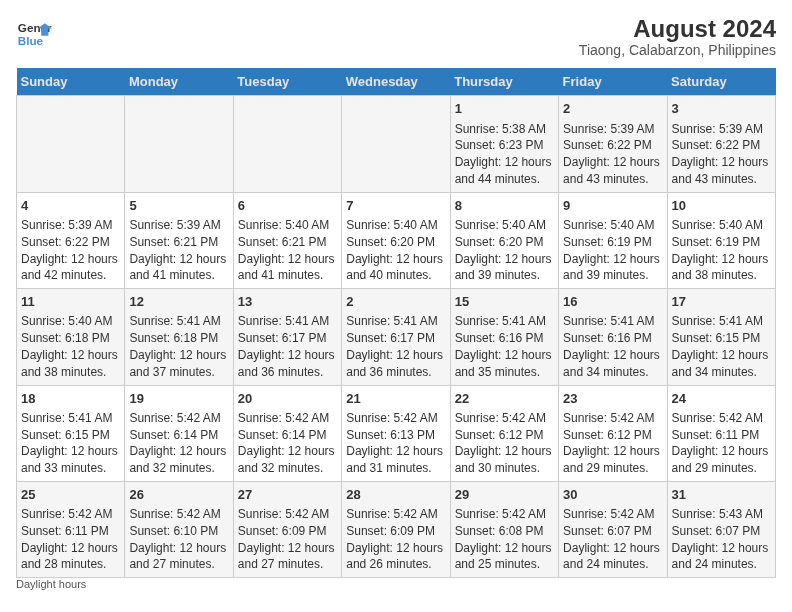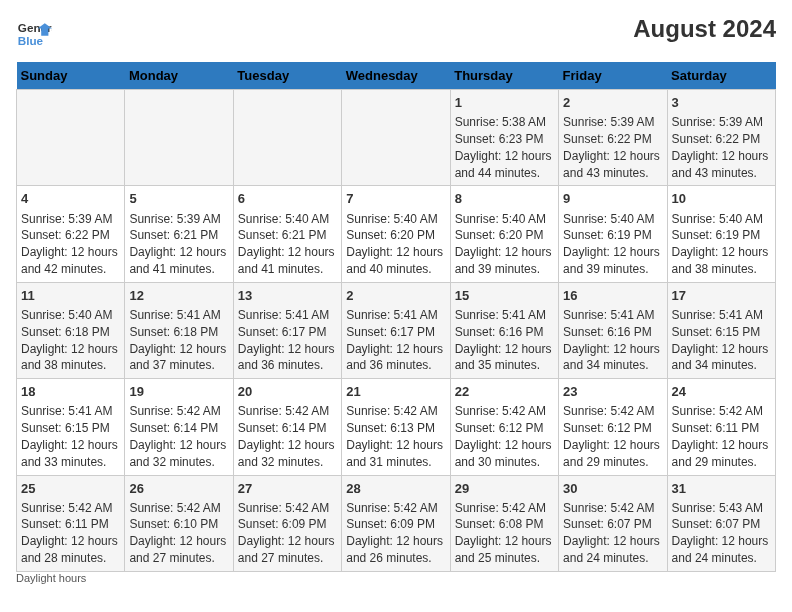--- a/index.html
+++ b/index.html
@@ -38,21 +38,21 @@
       font-size: 14px;
       color: #555;
     }
     table {
       width: 100%;
       border-collapse: collapse;
       font-size: 11px;
     }
     thead tr th {
       background-color: #2e7abf;
-      color: #000000;
+      color: #e5e5e5;
       padding: 6px 4px;
       text-align: left;
       font-size: 13px;
       font-weight: bold;
     }
     tbody tr td {
       border: 1px solid #ccc;
       vertical-align: top;
       padding: 4px;
       width: calc(100% / 7);
@@ -89,20 +89,21 @@
   <div class="logo">
     <svg class="logo-icon" viewBox="0 0 40 40" xmlns="http://www.w3.org/2000/svg">
       <text x="2" y="18" font-size="13" font-weight="bold" fill="#333" font-family="Arial">General</text>
       <text x="2" y="32" font-size="13" font-weight="bold" fill="#4a90d9" font-family="Arial">Blue</text>
       <polygon points="32,8 40,14 36,14 36,22 28,22 28,14 24,14" fill="#4a90d9"></polygon>
     </svg>
 
   </div>
   <div class="title-block">
     <div class="main-title">August 2024</div>
+    <div class="subtitle">Tiaong, Calabarzon, Philippines</div>
   </div>
 </div>
 
 <table>
   <thead>
     <tr>
     <th>Sunday</th>
         <th>Monday</th>
         <th>Tuesday</th>
         <th>Wednesday</th>

